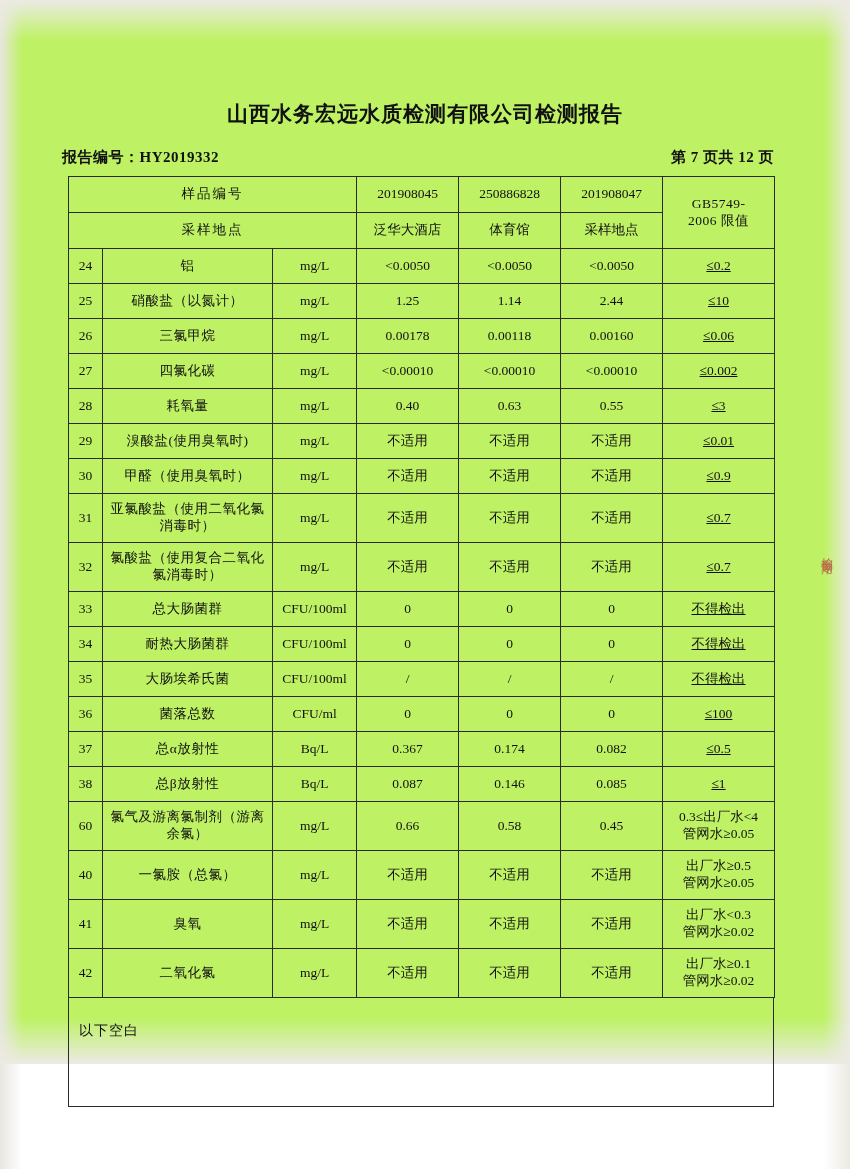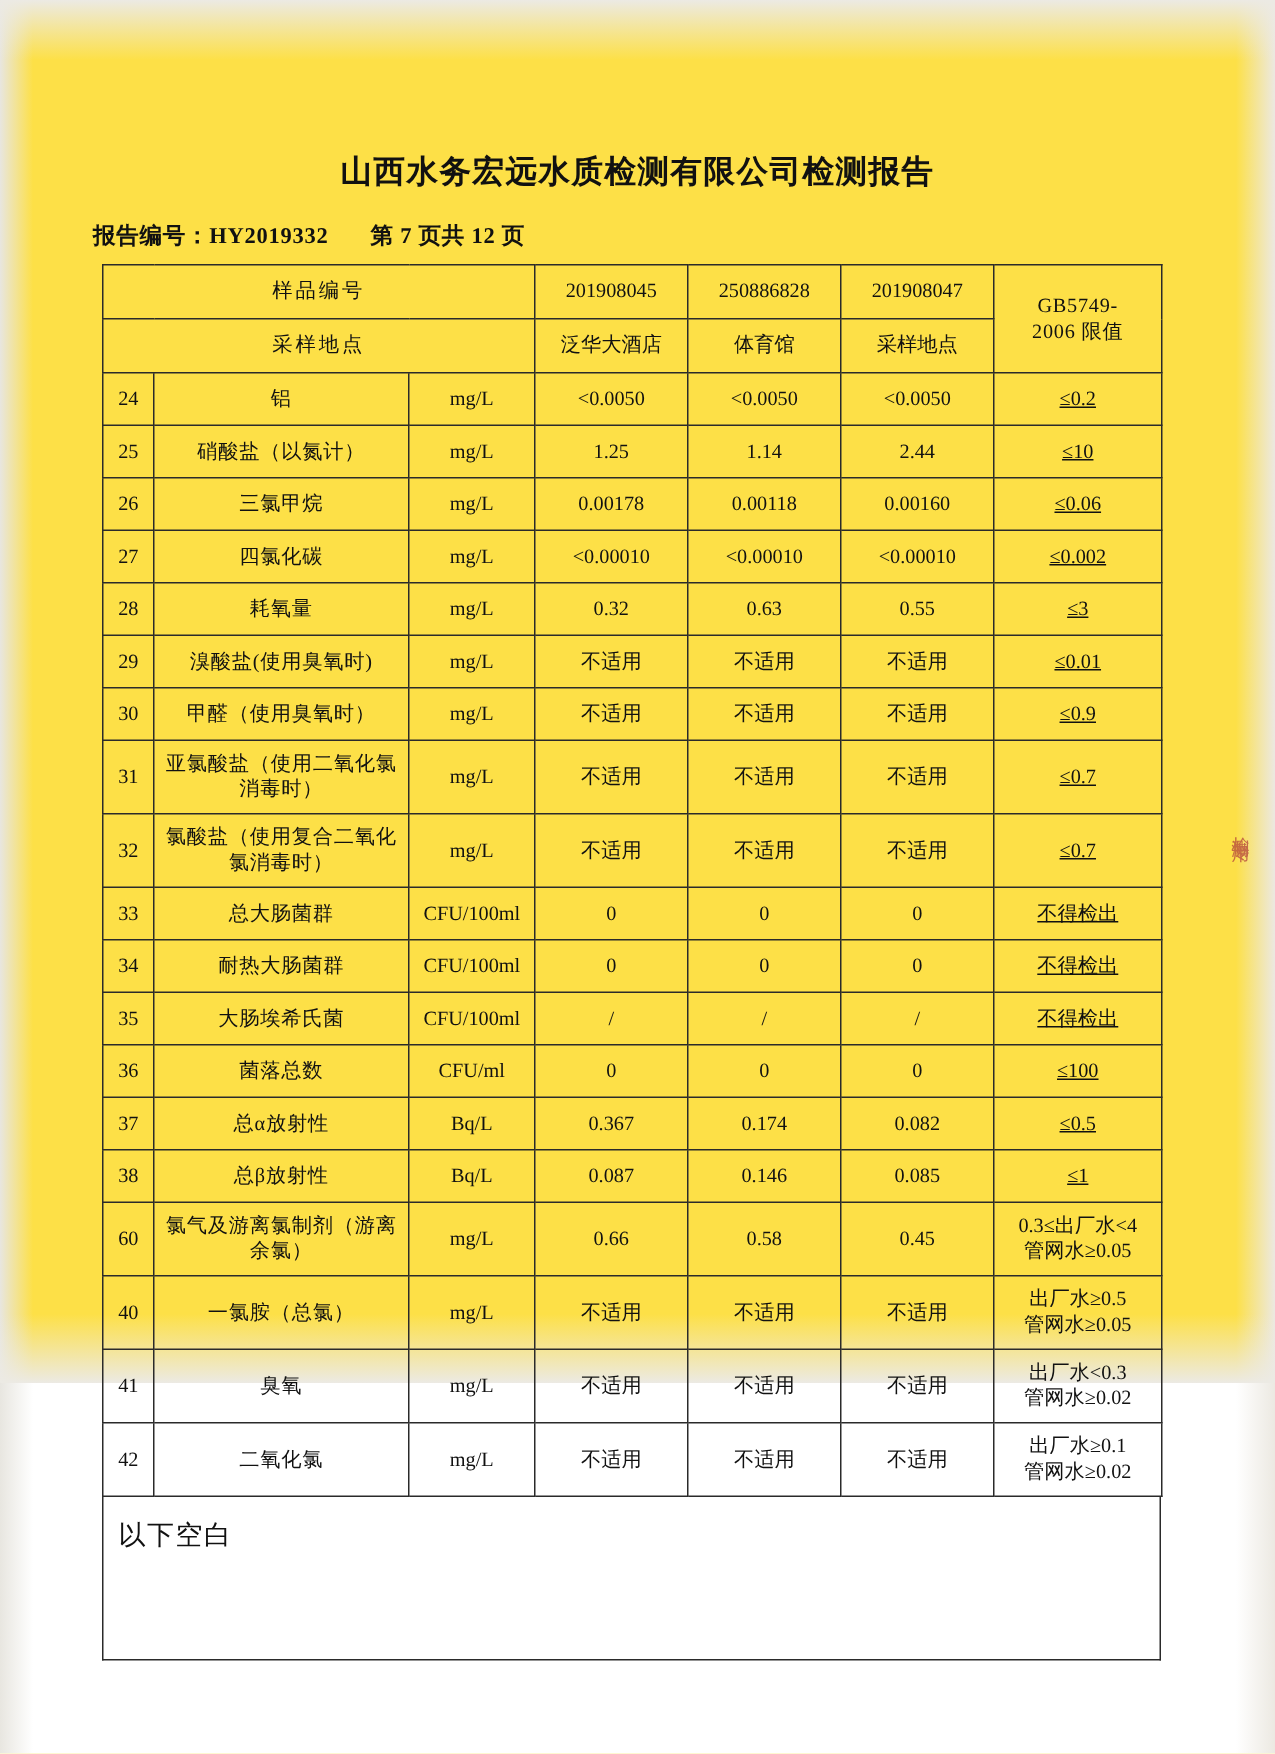--- a/index.html
+++ b/index.html
@@ -12,22 +12,22 @@
     height: 1169px;
     font-family: "Liberation Serif", "DejaVu Serif", serif;
     color: #111;
     position: relative;
     overflow: hidden;
   }
   .page {
     position: absolute;
     left: 0; top: 0;
     width: 850px;
-    height: 922px;
-    background: #fde047;
+    height: 1064px;
+    background: #bef264;
   }
   
   .scan-edge-left {
     position: absolute; left: 0; top: 0; width: 22px; height: 1169px;
     background: linear-gradient(to right, #e8e6e0, rgba(255,255,255,0));
     pointer-events: none;
   }
   .scan-edge-right {
     position: absolute; right: 0; top: 0; width: 26px; height: 1169px;
     background: linear-gradient(to left, #ece9e2, rgba(255,255,255,0));
@@ -53,24 +53,24 @@
     font-weight: bold;
     letter-spacing: 1px;
     font-family: "Liberation Serif", "DejaVu Serif", serif;
   }
 
   .meta-row {
     position: absolute;
     left: 62px; top: 148px;
     width: 712px;
     display: flex;
+    justify-content: space-between;
     align-items: baseline;
     font-size: 15px;
     font-weight: bold;
-    gap: 28px;
   }
   .meta-left { letter-spacing: 0.5px; }
   .meta-right { letter-spacing: 0.5px; }
 
   .table-wrap {
     position: absolute;
     left: 68px; top: 176px;
     width: 706px;
   }
   table.report {
@@ -116,22 +116,22 @@
   tr.r2 td { height: 44px; }
 
   .blank-area {
     border: 1px solid #2a2a2a;
     border-top: none;
     height: 108px;
     position: relative;
   }
   .blank-text {
     position: absolute;
-    left: 10px; top: 13px;
-    font-size: 18px;
+    left: 10px; top: 24px;
+    font-size: 14px;
     letter-spacing: 1px;
   }
 
   
   .margin-mark {
     position: absolute;
     right: 14px;
     top: 548px;
     width: 22px;
     height: 130px;
@@ -230,21 +230,21 @@
             <td class="val">&lt;0.00010</td>
             <td class="val">&lt;0.00010</td>
             <td class="lim">
               <div>≤0.002</div>
             </td>
           </tr>
           <tr class="r1">
             <td class="no">28</td>
             <td class="item">耗氧量</td>
             <td class="unit">mg/L</td>
-            <td class="val">0.32</td>
+            <td class="val">0.40</td>
             <td class="val">0.63</td>
             <td class="val">0.55</td>
             <td class="lim">
               <div>≤3</div>
             </td>
           </tr>
           <tr class="r1">
             <td class="no">29</td>
             <td class="item">溴酸盐(使用臭氧时)</td>
             <td class="unit">mg/L</td>

